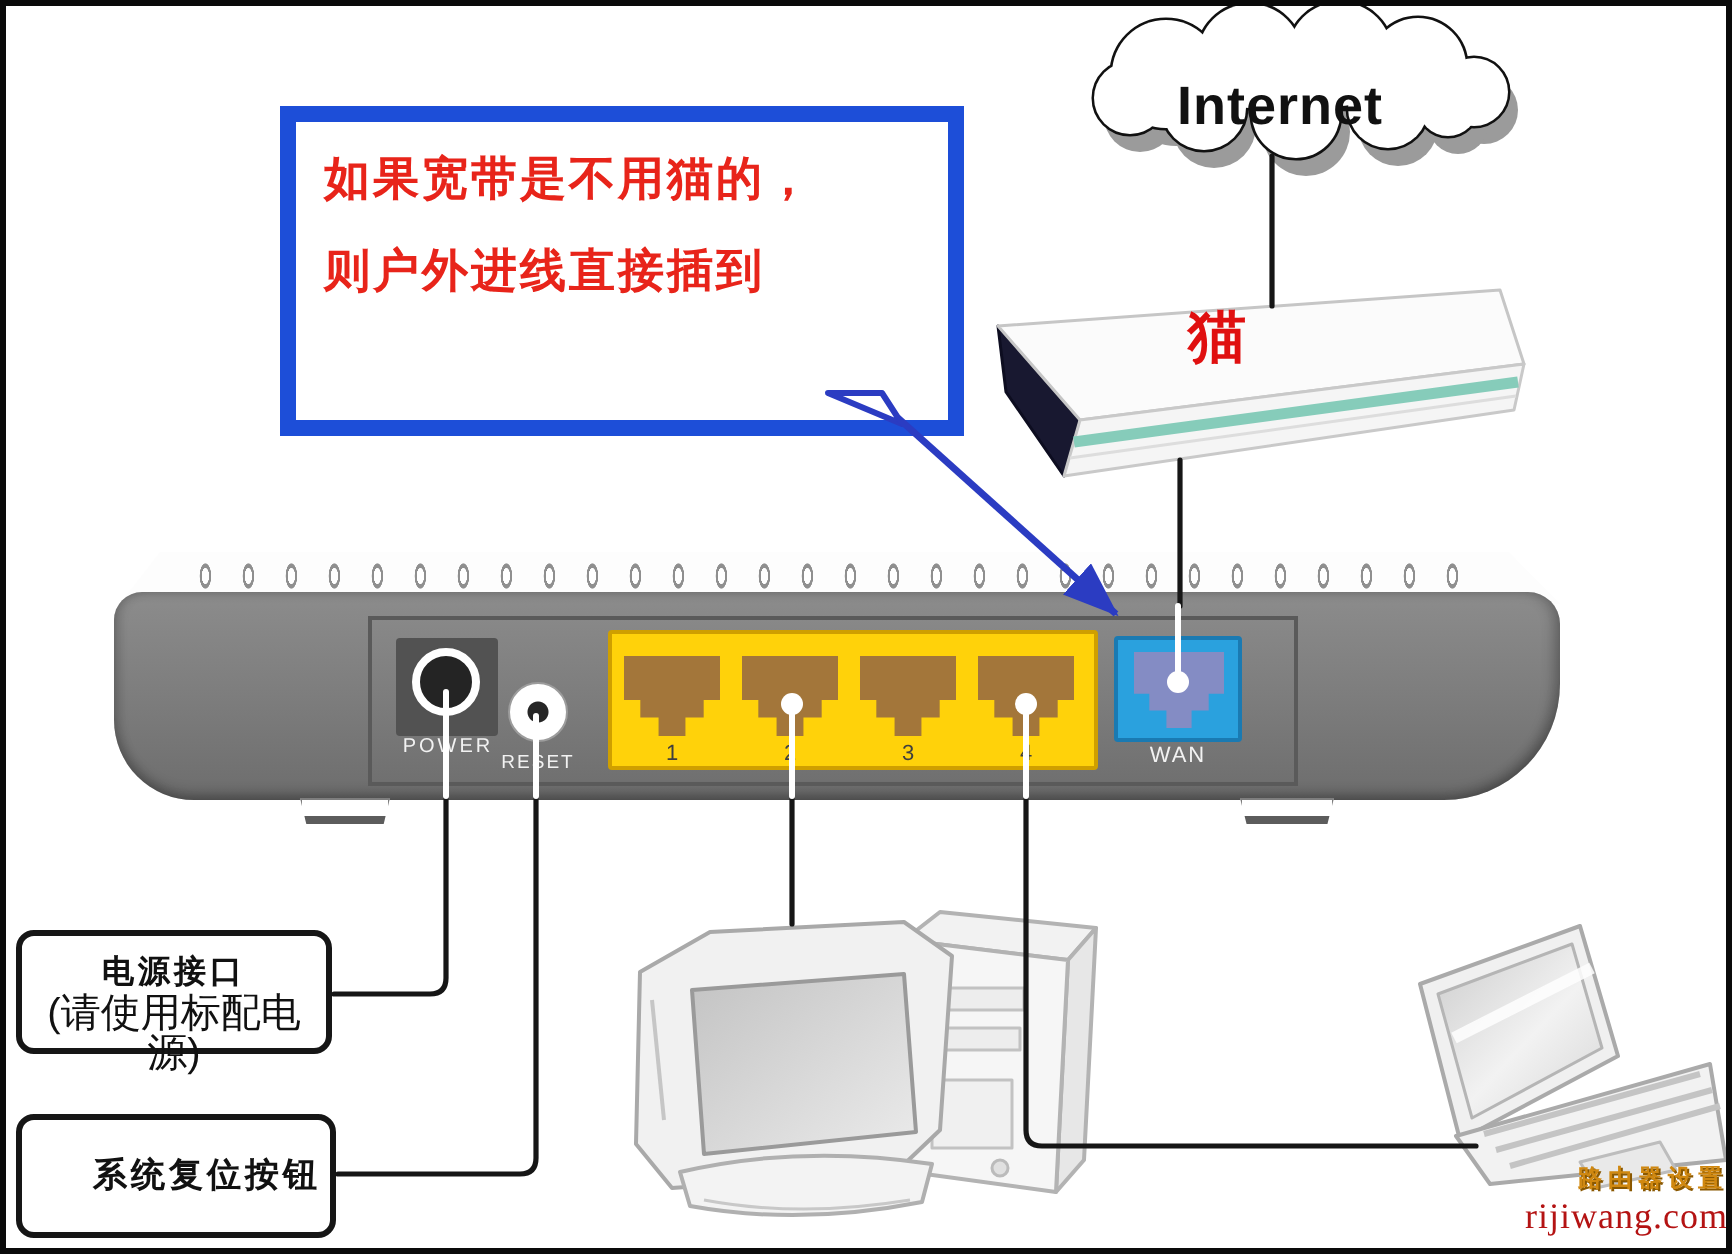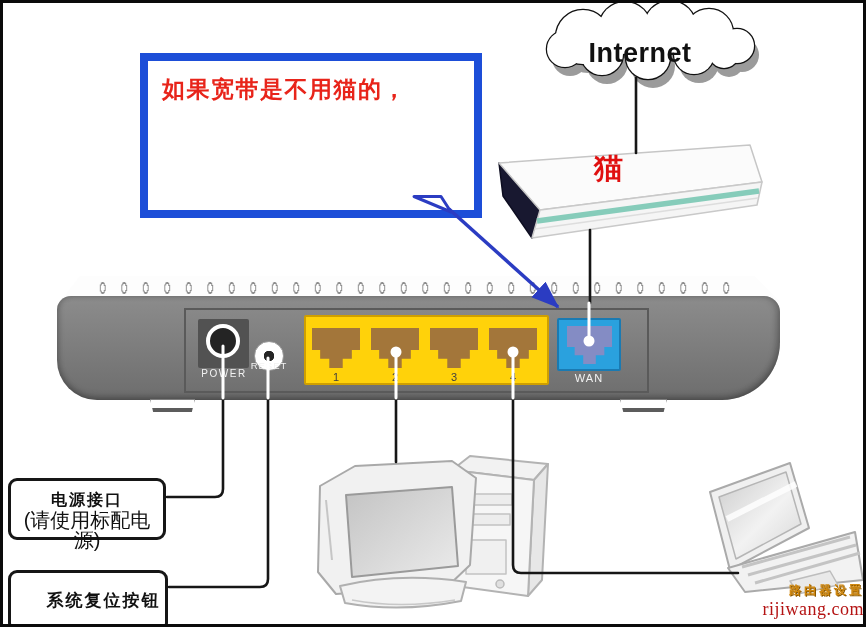--- a/index.html
+++ b/index.html
@@ -29,37 +29,37 @@
   .router-body{left:57px;top:296px;width:723px;height:104px;z-index:2;
     border-radius:14px 16px 58px 40px;
     background:linear-gradient(180deg,#8c8c8c 0%,#7d7d7d 50%,#6d6d6d 100%);
     box-shadow:inset 0 -4px 6px rgba(0,0,0,0.18), inset 3px 0 5px rgba(0,0,0,0.12), inset -4px 0 6px rgba(0,0,0,0.18);}
   .router-panel{left:184px;top:308px;width:461px;height:81px;border:2px solid #5a5a5a;z-index:2;}
   .power-socket{left:198px;top:319px;width:51px;height:49px;background:#525252;z-index:2;border-radius:2px;}
   .power-jack{left:206px;top:324px;width:26px;height:26px;border-radius:50%;background:#242424;border:4px solid #ffffff;z-index:2;box-shadow:0 0 1px #555;}
   .power-label{left:194px;top:368px;width:60px;text-align:center;color:#f2f2f2;font-size:10px;letter-spacing:1.5px;z-index:2;}
   .reset-button{left:254px;top:341px;width:28px;height:28px;border-radius:50%;border:1px solid #9c9c9c;z-index:2;
     background:radial-gradient(circle at 50% 50%,#262626 0 5px,#ffffff 5.5px);}
-  .reset-label{left:244px;top:360px;width:50px;text-align:center;color:#f2f2f2;font-size:9.5px;letter-spacing:1px;z-index:2;}
+  .reset-label{left:244px;top:376px;width:50px;text-align:center;color:#f2f2f2;font-size:9.5px;letter-spacing:1px;z-index:2;}
   .lan-block{left:304px;top:315px;width:245px;height:70px;background:#ffd20a;border:2px solid #cf9f00;box-sizing:border-box;border-radius:2px;z-index:2;}
   .rj45{position:absolute;width:48px;height:40px;top:11px;background:#a3763a;
     clip-path:polygon(0% 0%,100% 0%,100% 55%,83% 55%,83% 77%,64% 77%,64% 100%,36% 100%,36% 77%,17% 77%,17% 55%,0% 55%);}
   .rj45.p1{left:6px;} .rj45.p2{left:65px;} .rj45.p3{left:124px;} .rj45.p4{left:183px;}
   .lan-num{position:absolute;top:54px;width:20px;text-align:center;font-size:11px;color:#3f3f3f;}
   .lan-num.n1{left:20px;} .lan-num.n2{left:79px;} .lan-num.n3{left:138px;} .lan-num.n4{left:197px;}
   .wan-block{left:557px;top:318px;width:64px;height:53px;background:#2aa1de;border:2px solid #1a7ab2;box-sizing:border-box;border-radius:2px;z-index:2;}
   .wan-jack{position:absolute;left:8px;top:6px;width:45px;height:38px;background:#848cc4;
     clip-path:polygon(0% 0%,100% 0%,100% 55%,83% 55%,83% 77%,64% 77%,64% 100%,36% 100%,36% 77%,17% 77%,17% 55%,0% 55%);}
   .wan-label{left:555px;top:372px;width:68px;text-align:center;color:#f2f2f2;font-size:11px;letter-spacing:1px;z-index:2;}
   .foot{top:399px;height:13px;background:#ffffff;border:1px solid #7e7e7e;border-bottom:4px solid #5c5c5c;box-sizing:border-box;z-index:2;
     clip-path:polygon(0 0,100% 0,93% 100%,7% 100%);}
   .foot.left{left:150px;width:45px;} .foot.right{left:620px;width:47px;}
 
   
-  .callout{background:#ffffff;border:3px solid #161616;border-radius:9px;z-index:4;text-align:center;box-sizing:border-box;margin-top:13px;}
+  .callout{background:#ffffff;border:3px solid #161616;border-radius:9px;z-index:4;text-align:center;box-sizing:border-box;}
   .callout-power{left:8px;top:465px;width:158px;height:62px;padding-top:9px;}
   .callout-power .l1{display:block;font-size:16px;font-weight:bold;color:#111;line-height:20px;letter-spacing:2px;}
   .callout-power .l2{display:block;font-size:20px;font-weight:normal;color:#111;line-height:20px;}
   .callout-reset{left:8px;top:557px;width:160px;height:62px;}
   .callout-reset .l1{display:block;font-size:17px;font-weight:bold;color:#111;line-height:56px;letter-spacing:2px;padding-left:31px;}
 
   
   .watermark{left:740px;top:579px;width:124px;text-align:right;z-index:6;line-height:19px;}
   .watermark .wm-name{font-size:12px;font-weight:bold;color:#d08810;letter-spacing:3px;text-shadow:1px 1px 0 #8a5800;}
   .watermark .wm-domain{font-family:"Liberation Serif",serif;font-size:18px;color:#b41313;letter-spacing:0.5px;}
@@ -187,20 +187,21 @@
   <div class="abs wan-label">WAN</div>
 
   <div class="abs foot left"></div>
   <div class="abs foot right"></div>
 
   <div class="abs internet-label">Internet</div>
   <div class="abs modem-label">猫</div>
 
   <div class="abs annotation-box">
     <span class="annotation-line">如果宽带是不用猫的，</span>
+    <span class="annotation-line">则户外进线直接插到</span>
   </div>
 
   <div class="abs callout callout-power">
     <span class="l1">电源接口</span>
     <span class="l2">(请使用标配电源)</span>
   </div>
   <div class="abs callout callout-reset">
     <span class="l1">系统复位按钮</span>
   </div>
 

